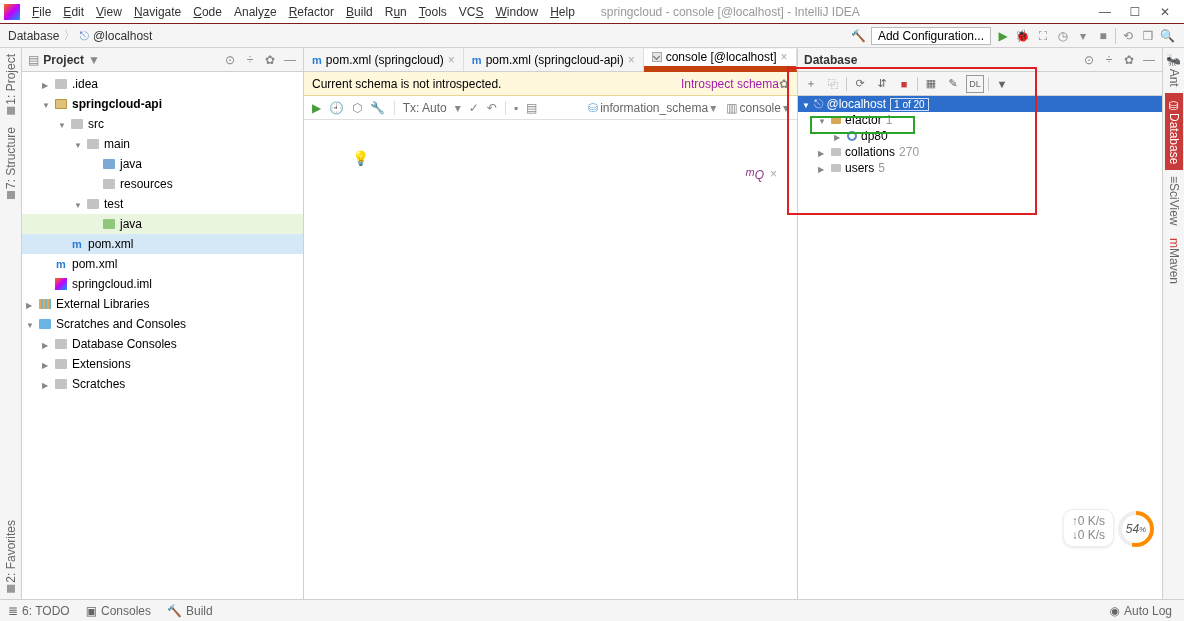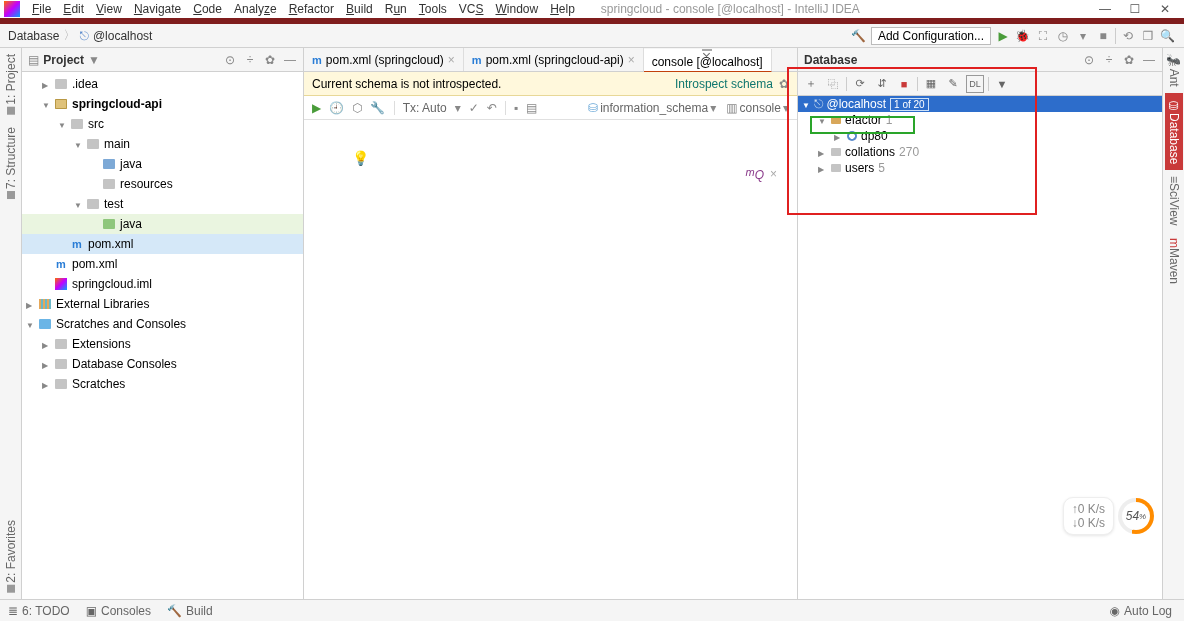--- a/index.html
+++ b/index.html
@@ -1,17 +1,17 @@
 <!DOCTYPE html>
 <html><head>
 <meta charset="utf-8">
 <style>
 * { margin: 0; padding: 0; box-sizing: border-box; font-family: -apple-system, "Segoe UI", Arial, sans-serif; font-size: 12px; }
 body { width: 1184px; height: 621px; background: #fff; overflow: hidden; position: relative; }
-.menubar { height: 24px; display: flex; align-items: center; padding: 0 4px; border-bottom: 6px solid #7f1d1d; }
+.menubar { height: 24px; display: flex; align-items: center; padding: 0 4px; border-bottom: 1px solid #7f1d1d; }
 .ij-logo { width: 16px; height: 16px; background: linear-gradient(135deg,#ff6b00,#c200ff,#00a0ff); margin-right: 6px; }
 .menu-item { padding: 2px 6px; cursor: pointer; color: #333; }
 .menu-item u { text-decoration: underline; }
 .title-text { margin-left: 20px; color: #999; }
 .window-btns { margin-left: auto; display: flex; gap: 16px; padding-right: 8px; }
 .window-btn { width: 14px; height: 14px; display: flex; align-items: center; justify-content: center; color: #555; cursor: pointer; }
 
 .navbar { height: 24px; display: flex; align-items: center; padding: 0 8px; border-bottom: 1px solid #d0d0d0; background: #f5f5f5; }
 .breadcrumb { display: flex; align-items: center; gap: 4px; color: #333; }
 .bc-sep { color: #aaa; }
@@ -46,27 +46,27 @@
 .folder-ic.proj { background: #dfc27a; box-shadow: inset 0 0 0 1px #b89845; }
 .m-ic { color: #2a7dd6; font-weight: bold; font-size: 11px; }
 .iml-ic { width: 12px; height: 12px; background: linear-gradient(135deg,#ff6b00,#c200ff,#00a0ff); }
 .lib-ic { width: 12px; height: 10px; background: repeating-linear-gradient(90deg,#e6a85a 0 2px,#6bb8c9 2px 4px); }
 .scr-ic { background: #6bb5e6; width: 12px; height: 10px; border-radius: 1px; }
 .path-suffix { color: #999; margin-left: 4px; }
 
 .editor-area { flex: 1; display: flex; flex-direction: column; }
 .tabs { height: 24px; display: flex; align-items: center; background: #f5f5f5; border-bottom: 1px solid #d0d0d0; }
 .tab { height: 100%; display: flex; align-items: center; padding: 0 8px; gap: 4px; border-right: 1px solid #ddd; cursor: pointer; }
-.tab.active { background: #fff; border-bottom: 1px solid #c2410c; margin-bottom: -1px; flex-direction: column; }
+.tab.active { background: #fff; border-bottom: 6px solid #c2410c; margin-bottom: -1px; }
 .tab-close { color: #aaa; cursor: pointer; }
 .cons-ic { width: 10px; height: 10px; border: 1px solid #aaa; background: #e5e5e5; position: relative; }
 .cons-ic::before { content: ""; position: absolute; left: 1px; top: 1px; width: 4px; height: 4px; border-left: 1px solid #666; border-bottom: 1px solid #666; transform: rotate(-45deg); }
 
 .schema-bar { height: 24px; display: flex; align-items: center; padding: 0 8px; background: #fff8dc; border-bottom: 1px solid #e8d898; }
-.introspect-link { margin-left: auto; color: #0f766e; cursor: pointer; margin-right: 6px; }
+.introspect-link { margin-left: auto; color: #a21caf; cursor: pointer; }
 
 .editor-tools { height: 24px; display: flex; align-items: center; padding: 0 8px; border-bottom: 1px solid #e0e0e0; gap: 8px; }
 .editor-tool { color: #888; cursor: pointer; }
 .editor-tool.run { color: #4a9c3a; }
 .tx-label { color: #666; }
 .schema-selector { margin-left: auto; display: flex; align-items: center; gap: 10px; }
 .schema-item { color: #666; display: flex; align-items: center; gap: 2px; cursor: pointer; }
 
 .editor-body { flex: 1; background: #fff; position: relative; }
 .bulb { position: absolute; left: 48px; top: 30px; color: #f2b100; font-size: 14px; }
@@ -91,21 +91,21 @@
 .db-disk { background: radial-gradient(circle,#fff 40%,#5a8acc 42%); border-radius: 50%; width: 10px; height: 10px; }
 
 .right-gutter { width: 22px; background: #f5f5f5; border-left: 1px solid #d0d0d0; display: flex; flex-direction: column; align-items: center; }
 .right-tab { writing-mode: vertical-lr; padding: 6px 2px; color: #666; cursor: pointer; font-size: 11px; }
 .right-tab.active { background: #c93a3a; color: #fff; }
 
 .statusbar { height: 22px; display: flex; align-items: center; padding: 0 8px; border-top: 1px solid #d0d0d0; background: #f5f5f5; }
 .sb-item { display: flex; align-items: center; gap: 4px; color: #666; margin-right: 16px; cursor: pointer; }
 .sb-right { margin-left: auto; display: flex; align-items: center; gap: 6px; }
 
-.meter { position: absolute; right: 30px; bottom: 86px; display: flex; align-items: center; gap: 4px; }
+.meter { position: absolute; right: 30px; bottom: 74px; display: flex; align-items: flex-end; gap: 4px; }
 .meter-box { background: #fff; border: 1px solid #eee; border-radius: 10px; padding: 4px 8px; font-size: 9px; color: #888; box-shadow: 0 1px 3px rgba(0,0,0,0.1); }
 .meter-circle { width: 36px; height: 36px; border-radius: 50%; background: conic-gradient(#ff8c00 0 54%, #eee 54% 100%); display: flex; align-items: center; justify-content: center; font-style: italic; }
 .meter-inner { width: 28px; height: 28px; border-radius: 50%; background: #fff; display: flex; align-items: center; justify-content: center; font-size: 12px; color: #555; }
 </style>
 </head>
 <body>
 
 <div class="menubar">
   <div class="ij-logo"></div>
   <span class="menu-item"><u>F</u>ile</span>
@@ -268,28 +268,28 @@
           <span class="ticon">
             <span class="scr-ic"></span>
           </span>
           <span>Scratches and Consoles</span>
         </div>
       <div class="tree-node" style="padding-left:20px">
           <span class="arrow right"></span>
           <span class="ticon">
             <span class="folder-ic gray"></span>
           </span>
+          <span>Database Consoles</span>
+        </div>
+      <div class="tree-node" style="padding-left:20px">
+          <span class="arrow right"></span>
+          <span class="ticon">
+            <span class="folder-ic gray"></span>
+          </span>
           <span>Extensions</span>
-        </div>
-      <div class="tree-node" style="padding-left:20px">
-          <span class="arrow right"></span>
-          <span class="ticon">
-            <span class="folder-ic gray"></span>
-          </span>
-          <span>Database Consoles</span>
         </div>
       <div class="tree-node" style="padding-left:20px">
           <span class="arrow right"></span>
           <span class="ticon">
             <span class="folder-ic gray"></span>
           </span>
           <span>Scratches</span>
         </div>
     </div>
   </div>

